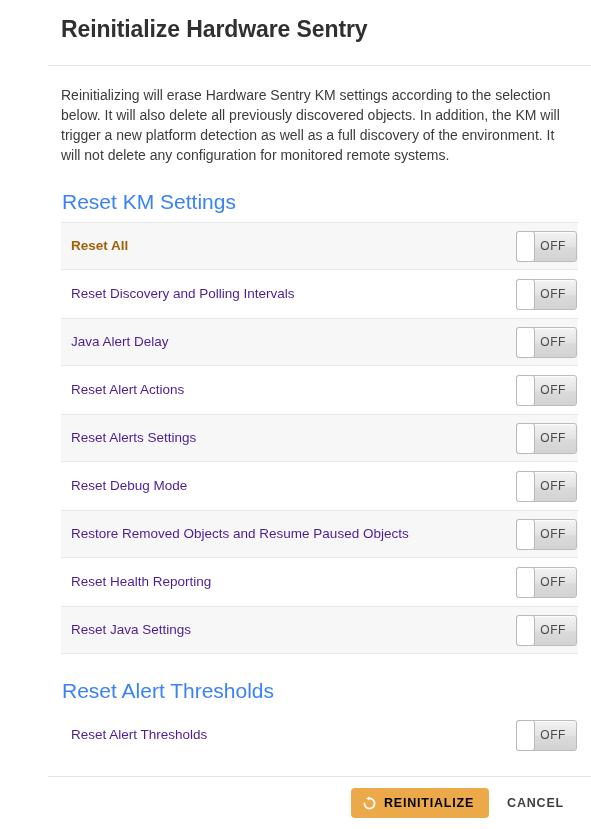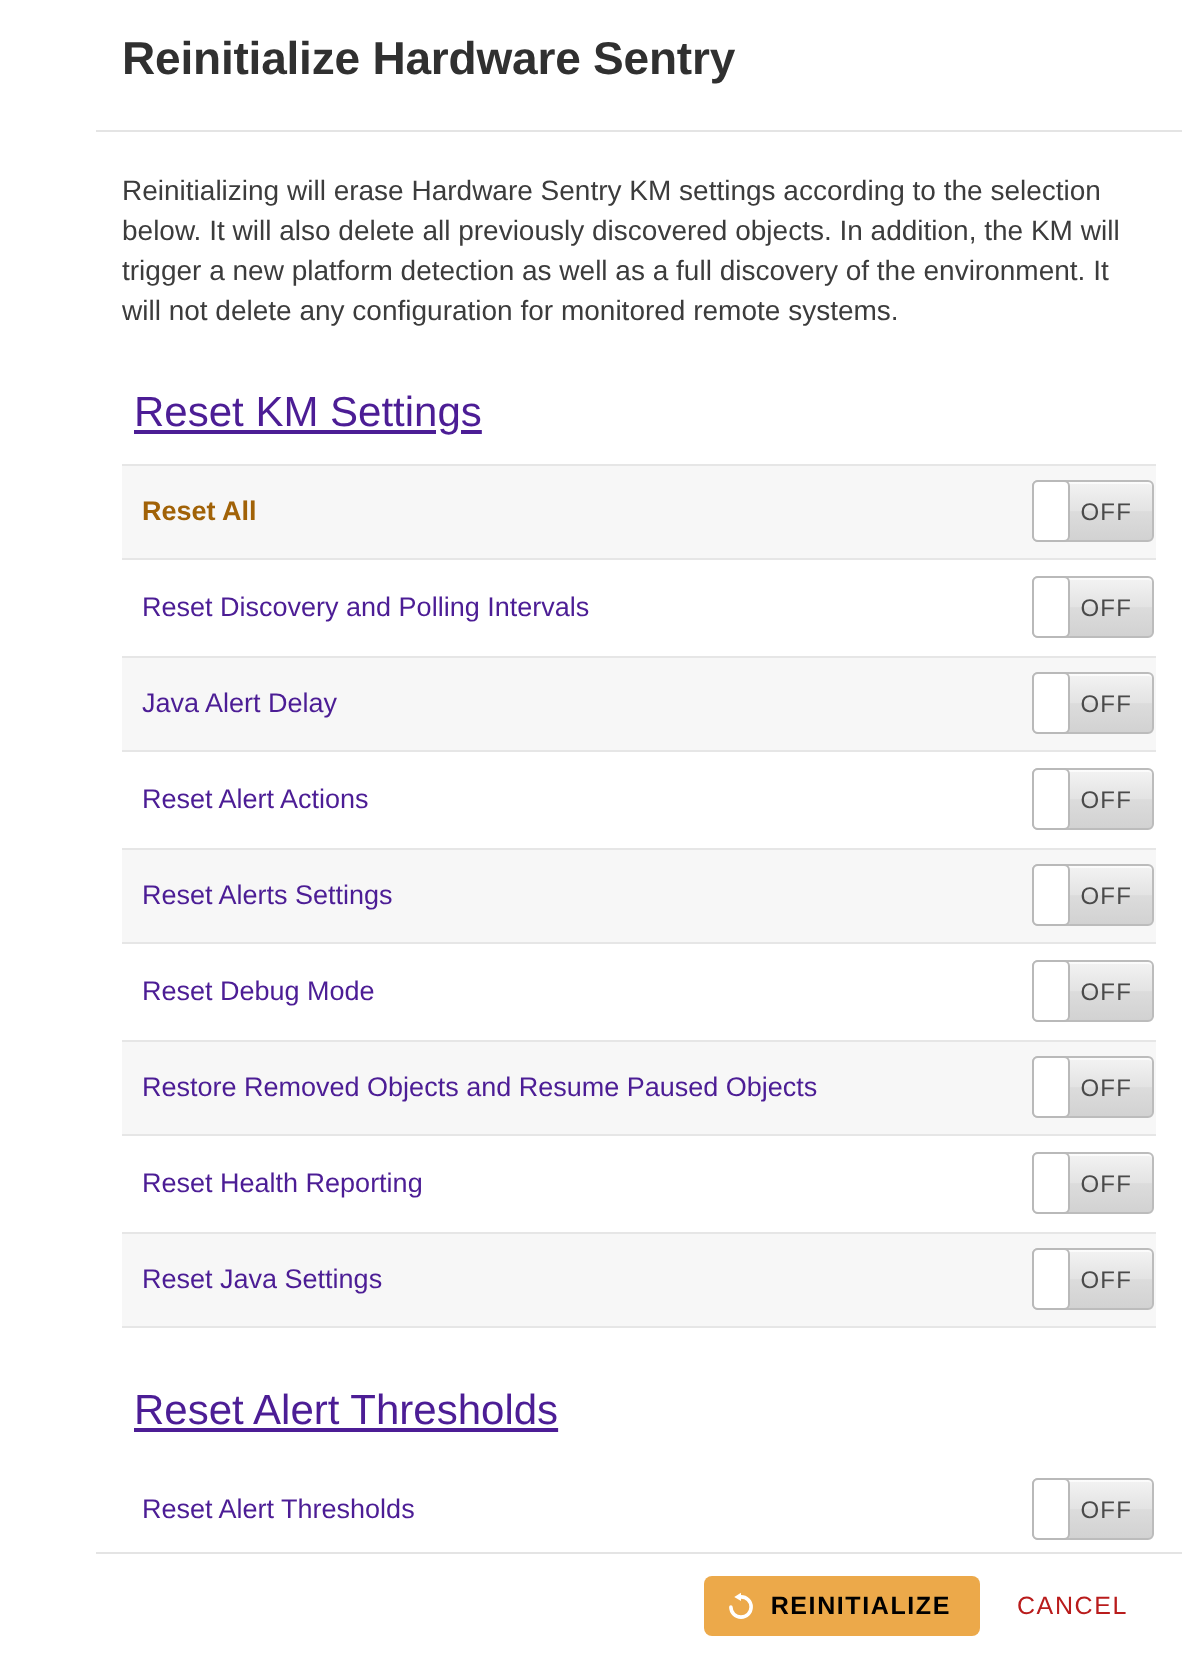--- a/index.html
+++ b/index.html
@@ -54,25 +54,24 @@
     font-size: 14px;
     line-height: 20px;
     color: #3c3c3c;
     margin: 0;
     padding: 19px 2px 0 0;
   }
 
   .section-heading {
     font-size: 21px;
     font-weight: normal;
-    color: #4c1d95;
-    margin: 6px;
+    color: #3b82f6;
+    margin: 1px;
     padding: 24px 0 7px 0;
     line-height: 24px;
-    text-decoration: underline;
   }
 
   .settings-list {
     display: block;
   }
 
   .setting-row {
     position: relative;
     height: 48px;
     box-sizing: border-box;
@@ -167,24 +166,24 @@
   .btn-primary .reset-icon {
     display: inline-flex;
     align-items: center;
     width: 15px;
     height: 15px;
   }
 
   .btn-text {
     background: transparent;
     border: none;
-    color: #b91c1c;
+    color: #404040;
     font-family: "Liberation Sans", sans-serif;
     font-size: 12.5px;
-    font-weight: normal;
+    font-weight: bold;
     letter-spacing: 0.8px;
     height: 30px;
     padding: 0 14px;
     cursor: pointer;
   }
 </style>
 </head>
 <body>
 
 <div class="dialog">

